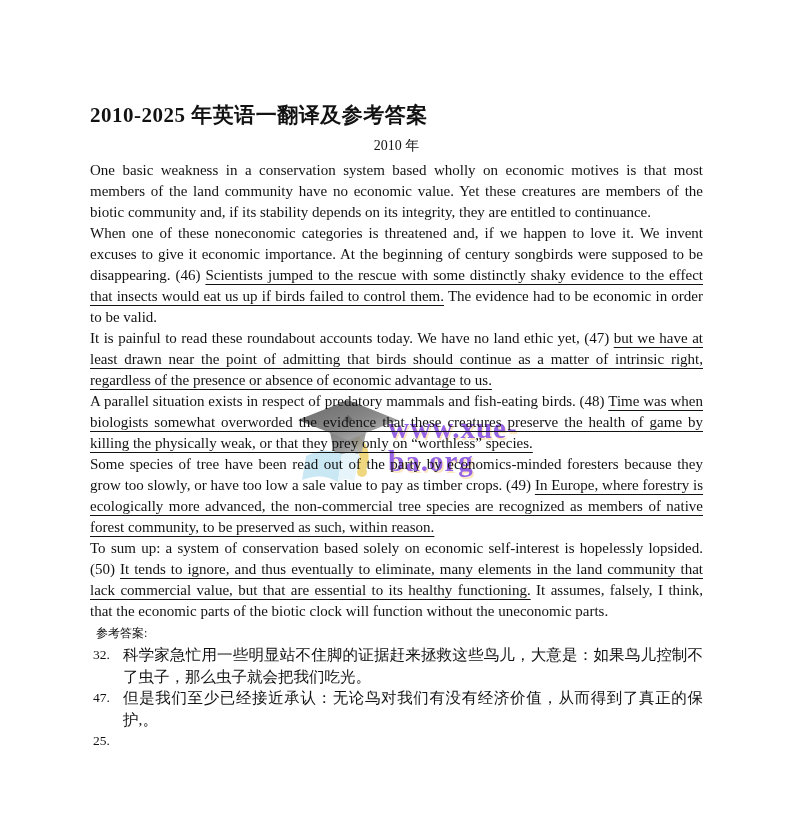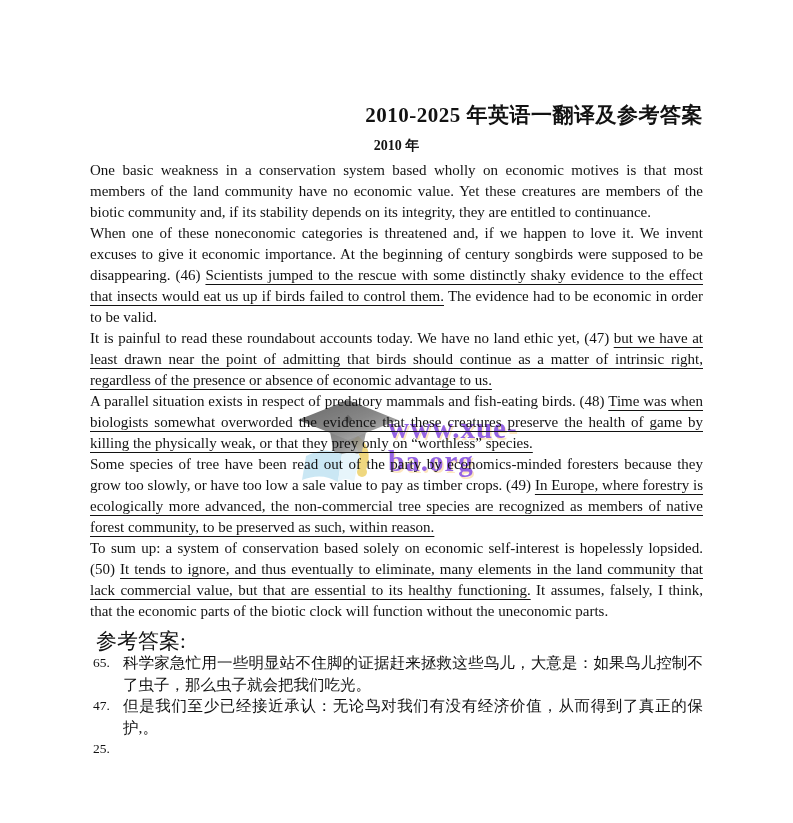--- a/index.html
+++ b/index.html
@@ -21,45 +21,45 @@
     left: 90px;
     top: 100px;
     width: 613px;
     z-index: 2;
   }
   .doc-title {
     margin: 0;
     font-size: 21px;
     line-height: 30px;
     font-weight: bold;
-    text-align: right;
+    text-align: left;
     letter-spacing: 0.5px;
   }
   .year-heading {
     margin: 6px 0 4px 0;
     font-size: 14px;
     line-height: 20px;
-    font-weight: bold;
+    font-weight: normal;
     text-align: center;
   }
   .body-par {
     margin: 0;
     font-size: 15px;
     line-height: 21px;
     text-align: justify;
     text-justify: inter-word;
   }
   .body-par u {
     text-decoration: underline;
     text-underline-offset: 3.5px;
     text-decoration-thickness: 1px;
   }
   .answers-heading {
-    margin: 8px 0 0 6px;
-    font-size: 21px;
+    margin: 0 0 0 6px;
+    font-size: 12px;
     line-height: 22px;
   }
   .answer-list {
     margin: 0;
     padding: 0;
     list-style: none;
   }
   .answer-item {
     position: relative;
     padding-left: 33px;
@@ -138,19 +138,19 @@
         <p class="body-par"><span>When one of these noneconomic categories is threatened and, if we happen to love it. We invent excuses to give it economic importance. At the beginning of century songbirds were supposed to be disappearing. (46) </span><u>Scientists jumped to the rescue with some distinctly shaky evidence to the effect that insects would eat us up if birds failed to control them.</u><span> The evidence had to be economic in order to be valid.</span></p>
         <p class="body-par"><span>It is painful to read these roundabout accounts today. We have no land ethic yet, (47) </span><u>but we have at least drawn near the point of admitting that birds should continue as a matter of intrinsic right, regardless of the presence or absence of economic advantage to us.</u></p>
         <p class="body-par"><span>A parallel situation exists in respect of predatory mammals and fish-eating birds. (48) </span><u>Time was when biologists somewhat overworded the evidence that these creatures preserve the health of game by killing the physically weak, or that they prey only on “worthless” species.</u></p>
         <p class="body-par"><span>Some species of tree have been read out of the party by economics-minded foresters because they grow too slowly, or have too low a sale value to pay as timber crops. (49) </span><u>In Europe, where forestry is ecologically more advanced, the non-commercial tree species are recognized as members of native forest community, to be preserved as such, within reason.</u></p>
         <p class="body-par"><span>To sum up: a system of conservation based solely on economic self-interest is hopelessly lopsided. (50) </span><u>It tends to ignore, and thus eventually to eliminate, many elements in the land community that lack commercial value, but that are essential to its healthy functioning.</u><span> It assumes, falsely, I think, that the economic parts of the biotic clock will function without the uneconomic parts.</span></p>
       </div>
 
     <p class="answers-heading">参考答案:</p>
 
     <ol id="answers" class="answer-list">
-        <li class="answer-item"><span class="answer-num">65.</span><span class="answer-text">科学家急忙用一些明显站不住脚的证据赶来拯救这些鸟儿，大意是：如果鸟儿控制不了虫子，那么虫子就会把我们吃光。</span></li>
+        <li class="answer-item"><span class="answer-num">32.</span><span class="answer-text">科学家急忙用一些明显站不住脚的证据赶来拯救这些鸟儿，大意是：如果鸟儿控制不了虫子，那么虫子就会把我们吃光。</span></li>
         <li class="answer-item"><span class="answer-num">47.</span><span class="answer-text">但是我们至少已经接近承认：无论鸟对我们有没有经济价值，从而得到了真正的保护,。</span></li>
         <li class="answer-item"><span class="answer-num">25.</span></li>
       </ol>
   </div>
 
 </div>
 
 </body></html>

